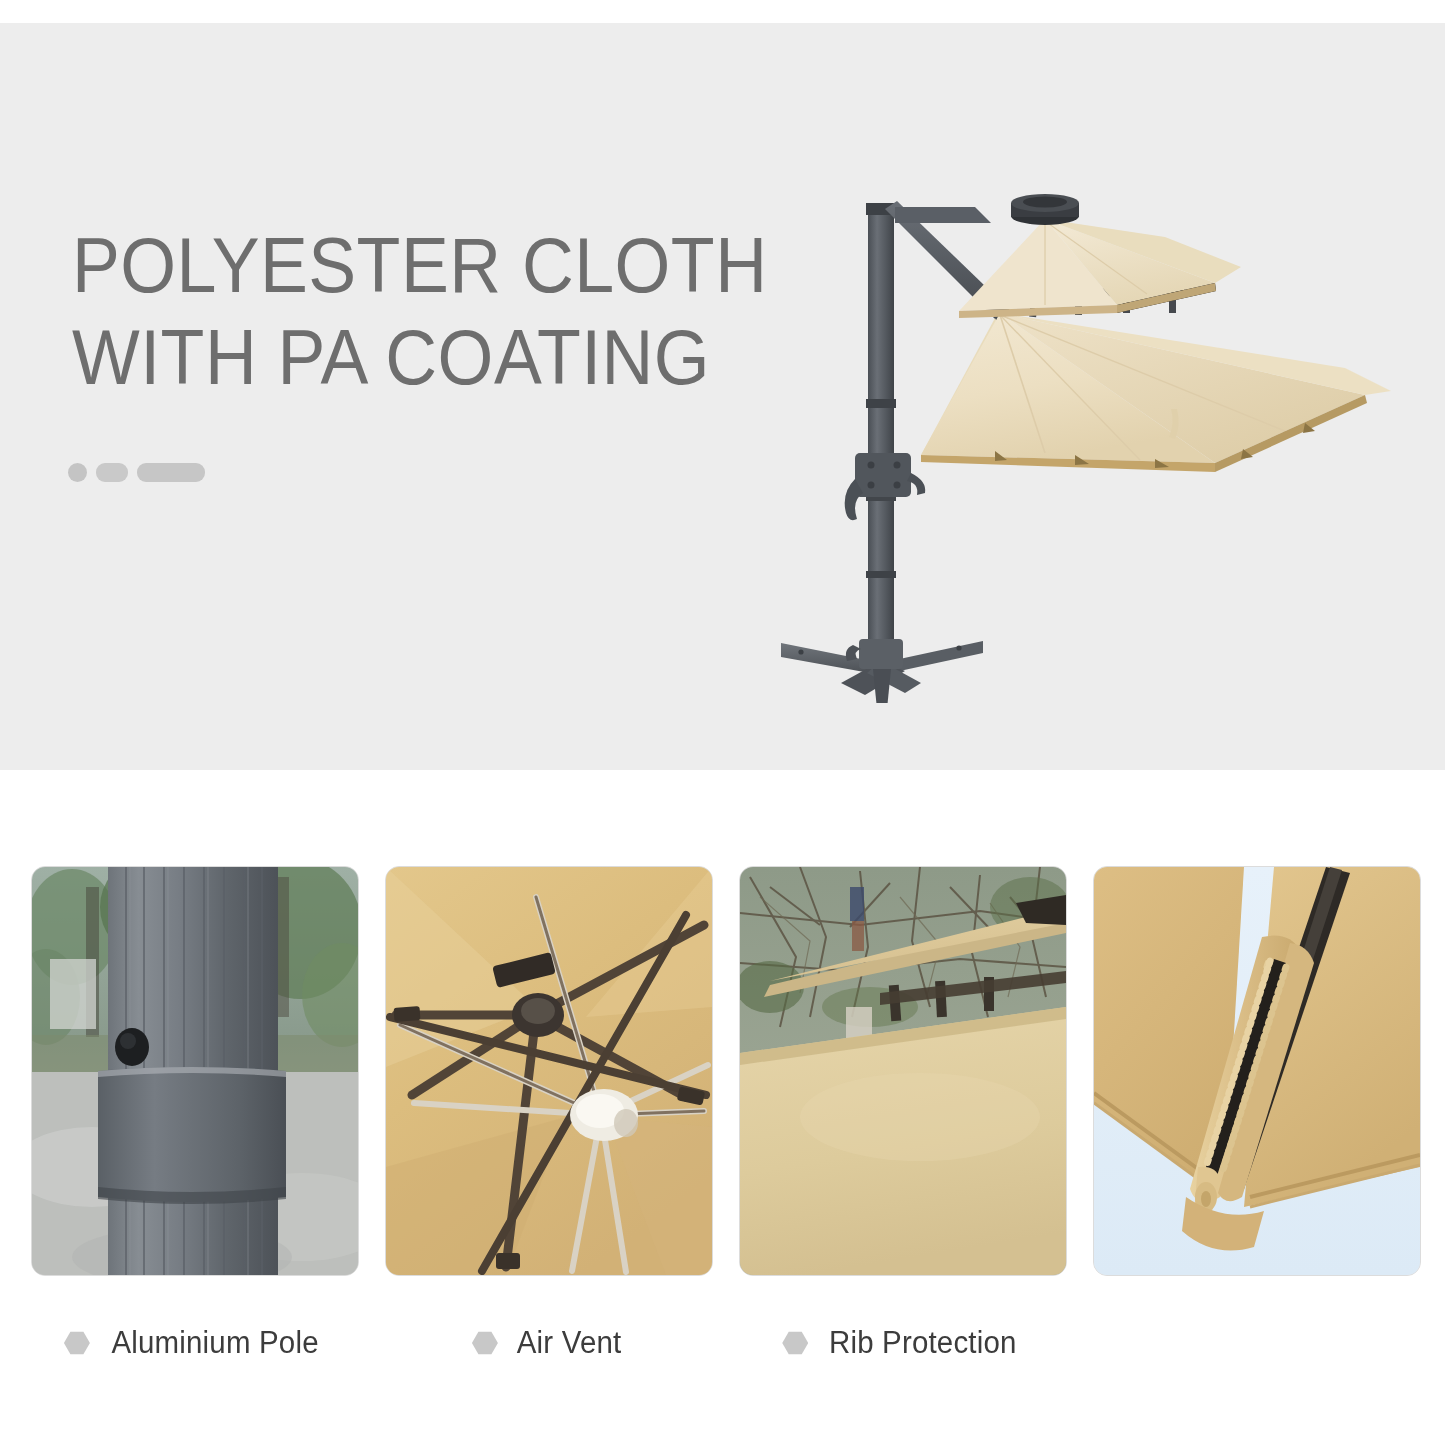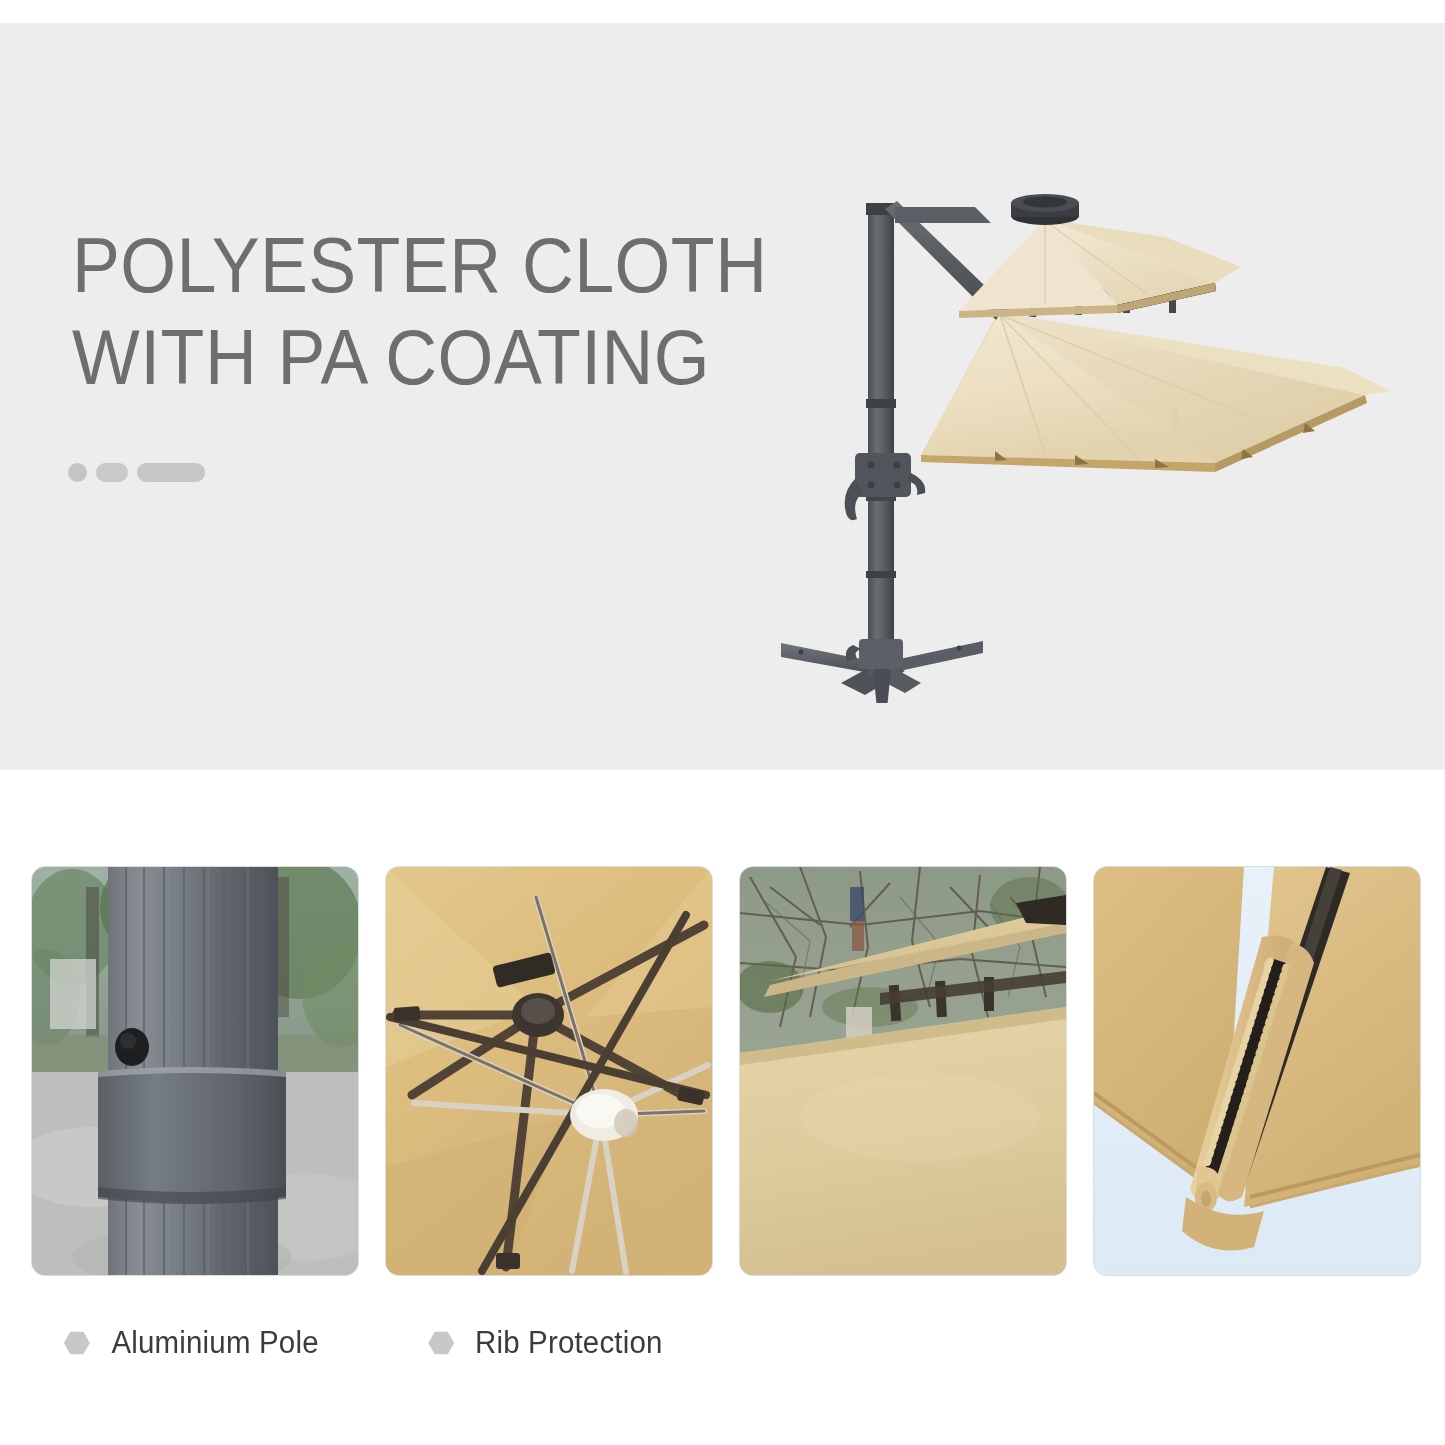--- a/index.html
+++ b/index.html
@@ -525,17 +525,21 @@
     </div>
   </div>
 
   <div class="captions">
     <div class="caption">
       <span class="hex"></span>
       <span class="caption-label">Aluminium Pole</span>
     </div>
     <div class="caption">
       <span class="hex"></span>
+      <span class="caption-label">Air Vent</span>
+    </div>
+    <div class="caption">
+      <span class="hex"></span>
       <span class="caption-label">Rib Protection</span>
     </div>
   </div>
 
 </div>
 
 </body></html>

